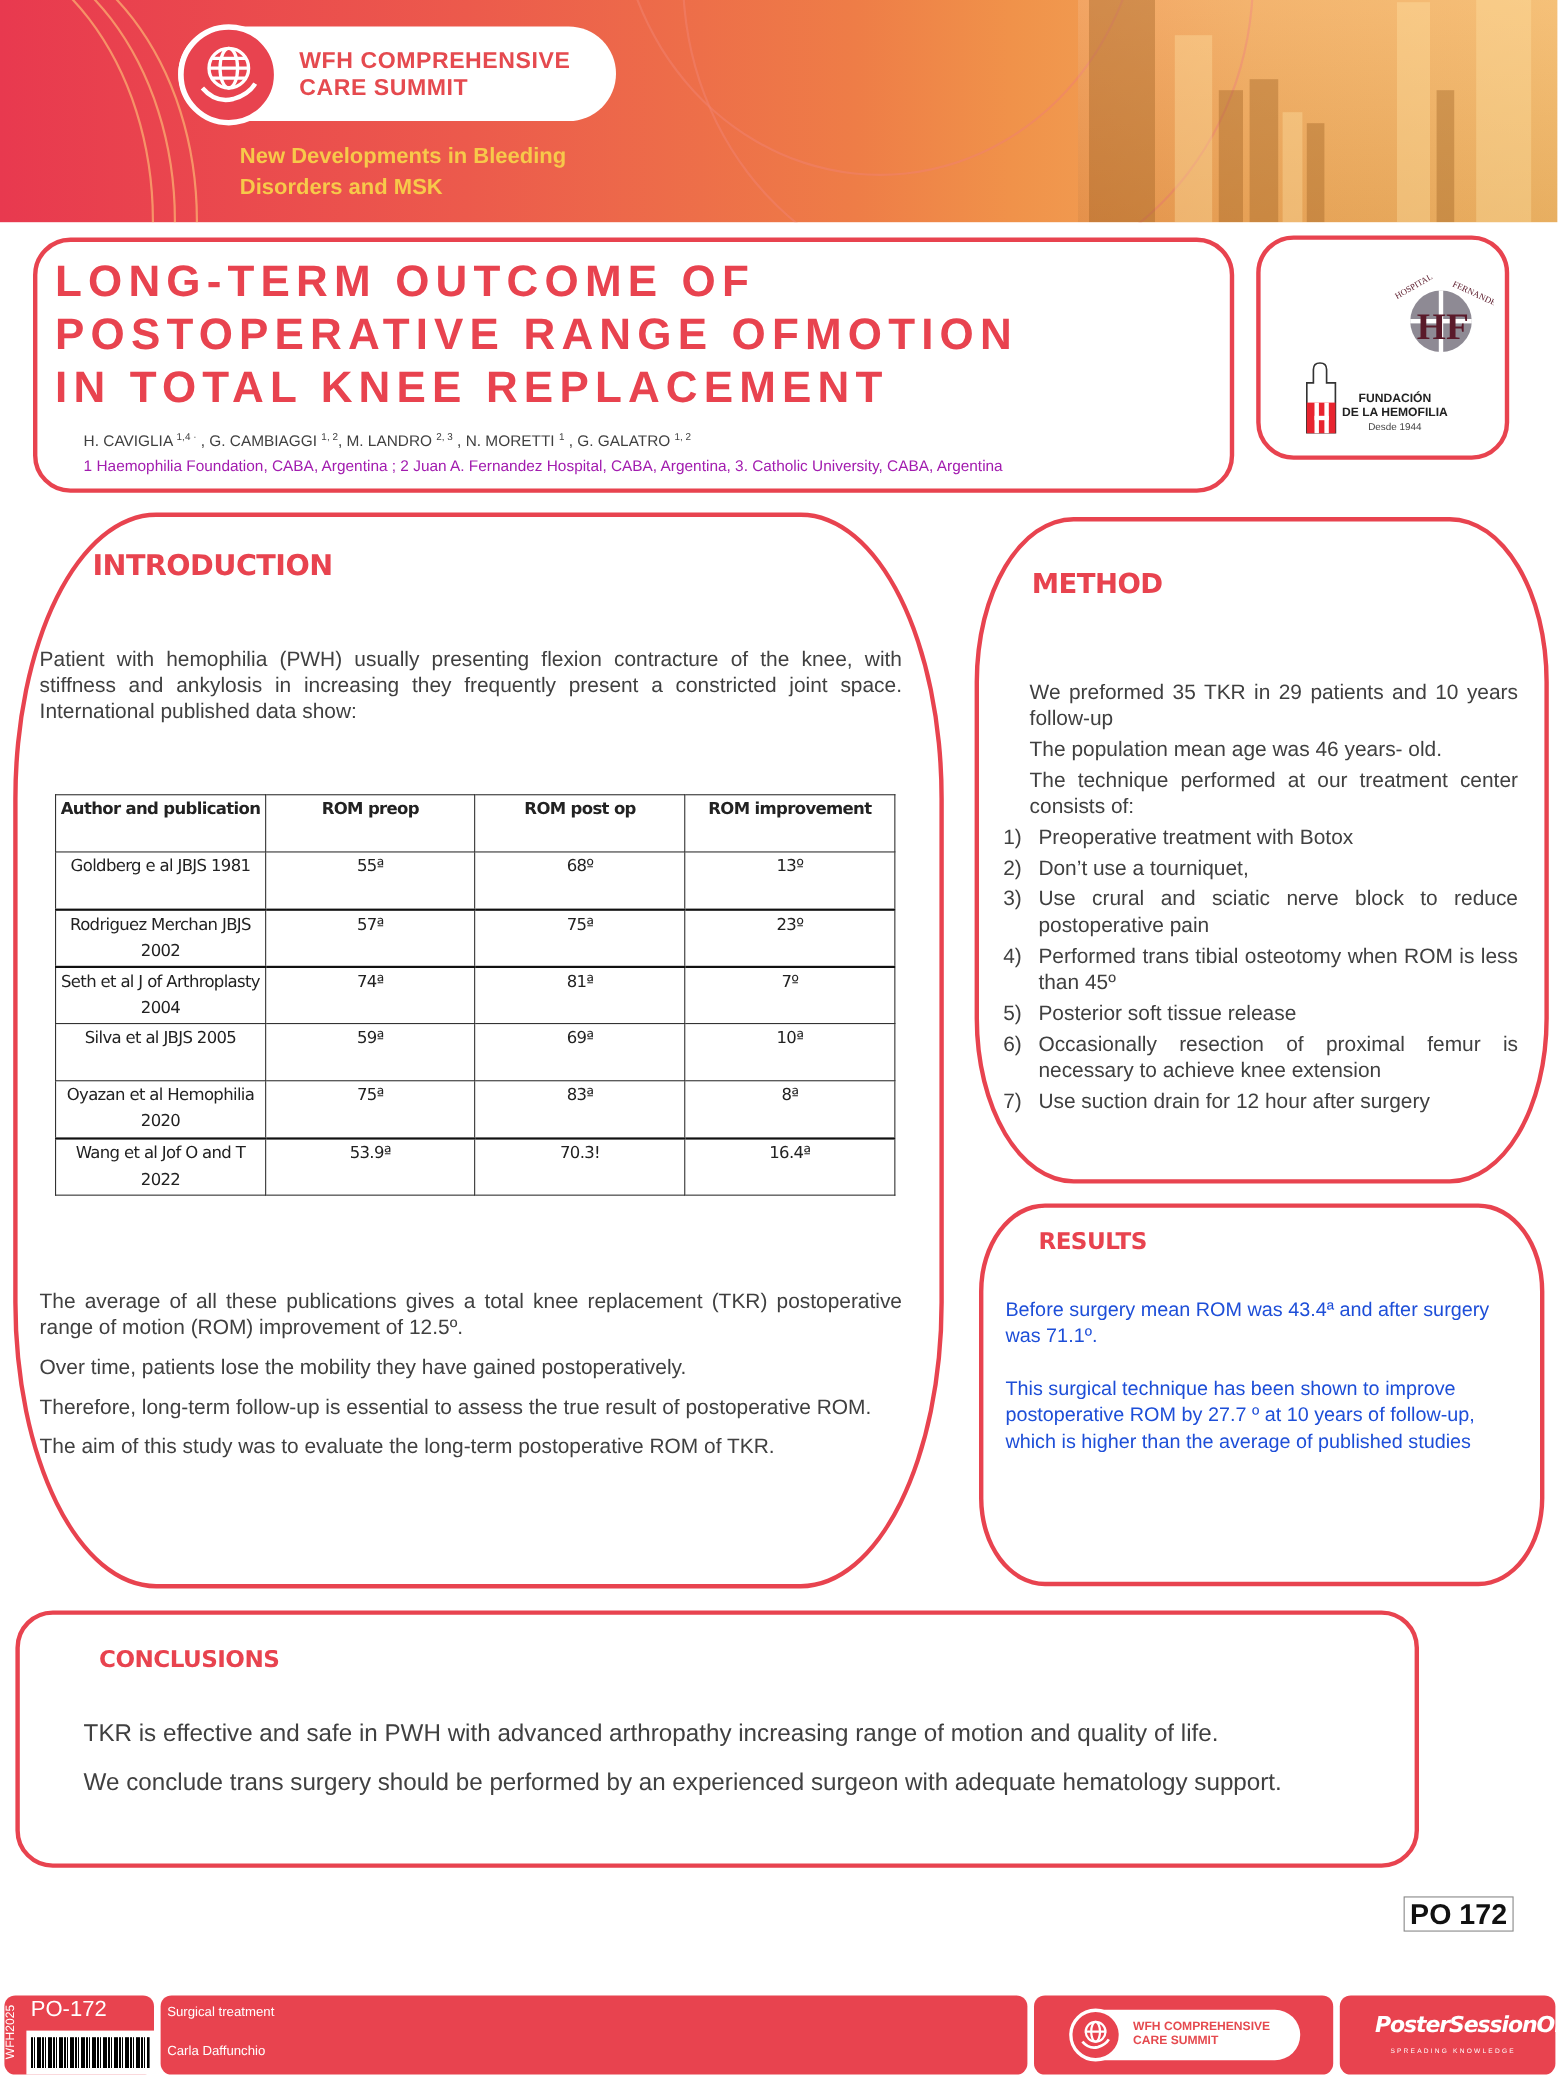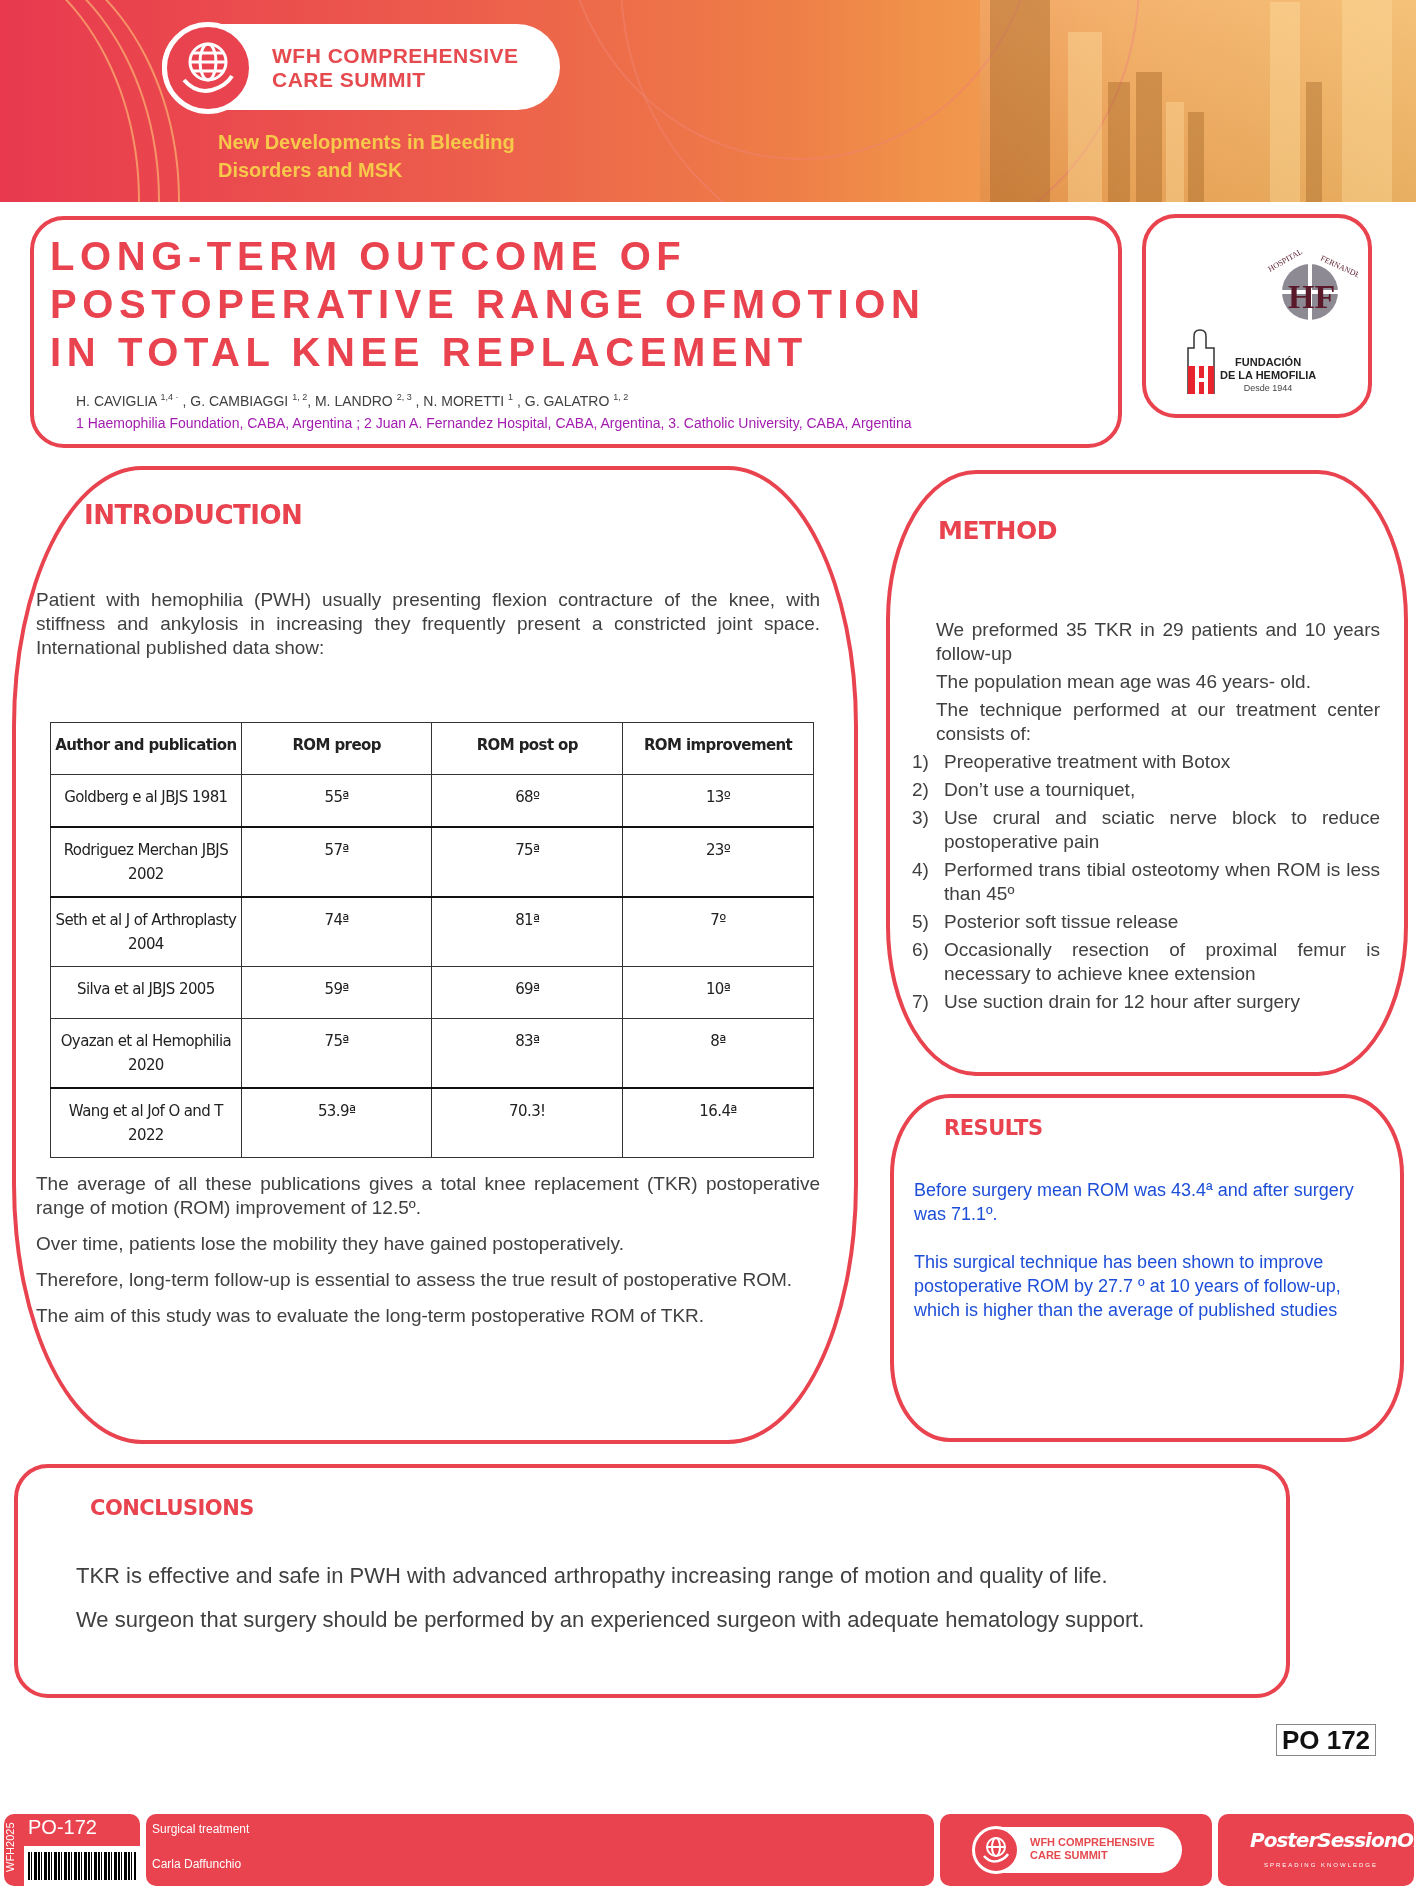--- a/index.html
+++ b/index.html
@@ -81,21 +81,21 @@
   .intro-after { left: 36px; top: 1172px; width: 784px; }
   .intro-after p { margin-bottom: 12px; }
 
   
   .rom-table {
     position: absolute; left: 50px; top: 722px; width: 764px;
     border-collapse: collapse; font-family: "DejaVu Sans", sans-serif; font-size: 15px; color: #222;
   }
   .rom-table th, .rom-table td {
     border: 1px solid #333; text-align: center; vertical-align: top;
-    padding: 10px 4px; line-height: 24px; font-weight: normal; letter-spacing: -0.6px;
+    padding: 0 4px; line-height: 24px; font-weight: normal; letter-spacing: -0.6px;
   }
   .rom-table th { height: 52px; font-weight: bold; }
   .rom-table td { height: 52px; }
   .rom-table tr.thick td { border-top: 2px solid #111; }
   .rom-table .c1 { width: 191px; }
   .rom-table .c2 { width: 191px; }
   .rom-table .c3 { width: 191px; }
   .rom-table .c4 { width: 191px; }
 
   .method-text { left: 912px; top: 618px; width: 468px; font-size: 19px; line-height: 24px; }
@@ -321,21 +321,21 @@
 <div class="section-h h-results">RESULTS</div>
 <div class="body-text results-text">
   <p>Before surgery mean ROM was 43.4ª and after surgery was 71.1º.</p>
   <p>This surgical technique has been shown to improve postoperative ROM by 27.7 º at 10 years of follow-up, which is higher than the average of published studies</p>
 </div>
 
 <div class="panel concl-panel"></div>
 <div class="section-h h-concl">CONCLUSIONS</div>
 <div class="body-text concl-text">
   <p>TKR is effective and safe in PWH with advanced arthropathy increasing range of motion and quality of life.</p>
-  <p>We surgeon that surgery should be performed by an experienced surgeon with adequate hematology support.</p>
+  <p>We conclude trans surgery should be performed by an experienced surgeon with adequate hematology support.</p>
 </div>
 
 <div class="po-box">PO 172</div>
 
 <div class="foot-block foot-id"></div>
 <div class="foot-id-white"></div>
 <div class="foot-vert">WFH2025</div>
 <div class="foot-po">PO-172</div>
 <div class="barcode"></div>
 

